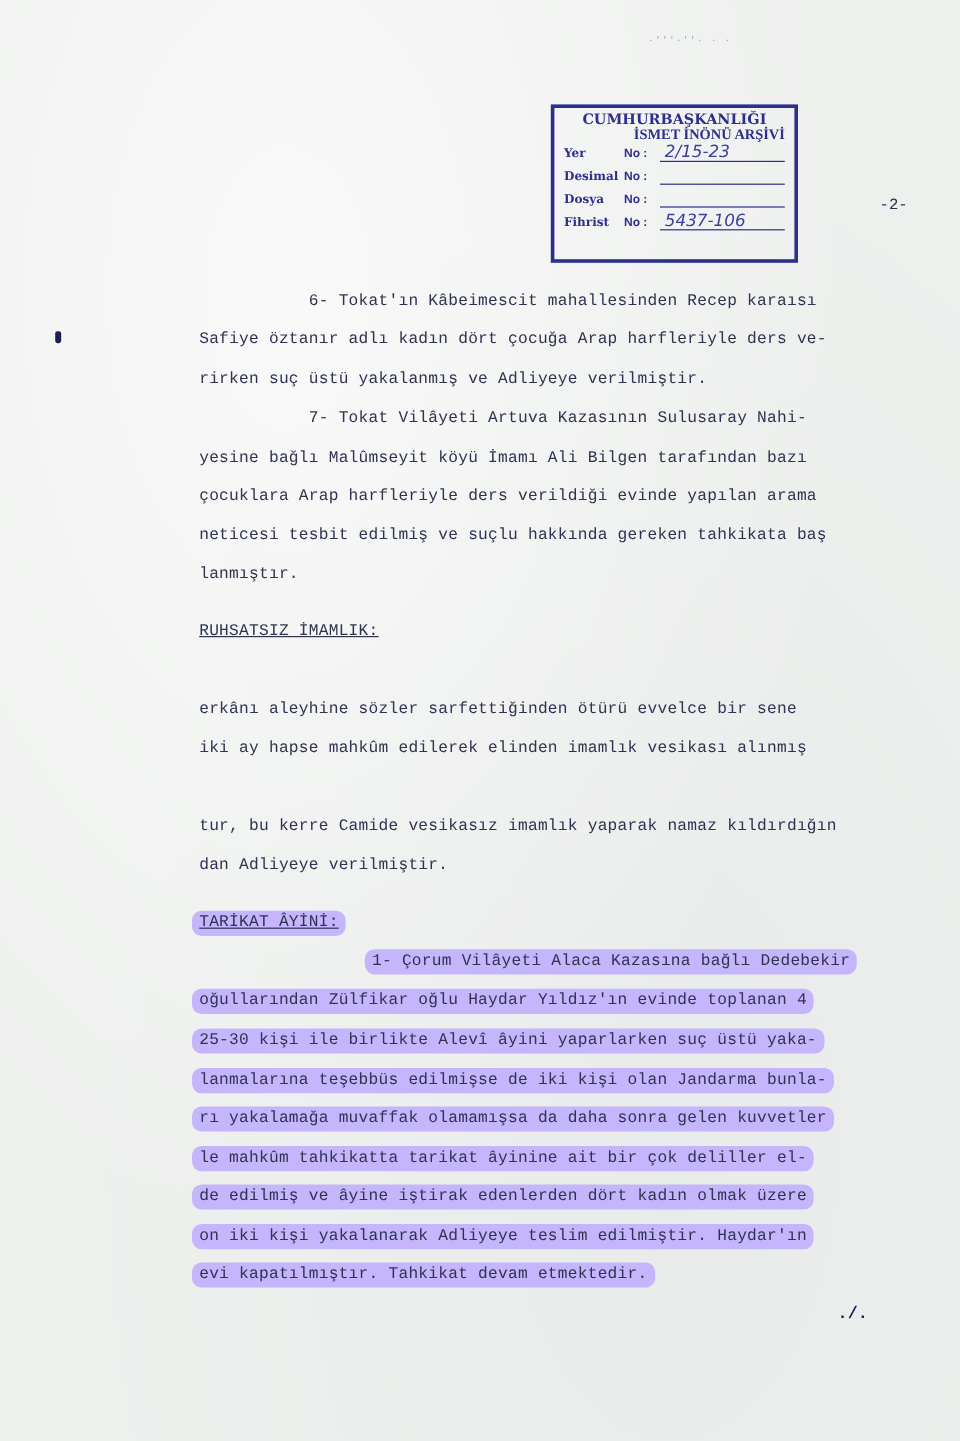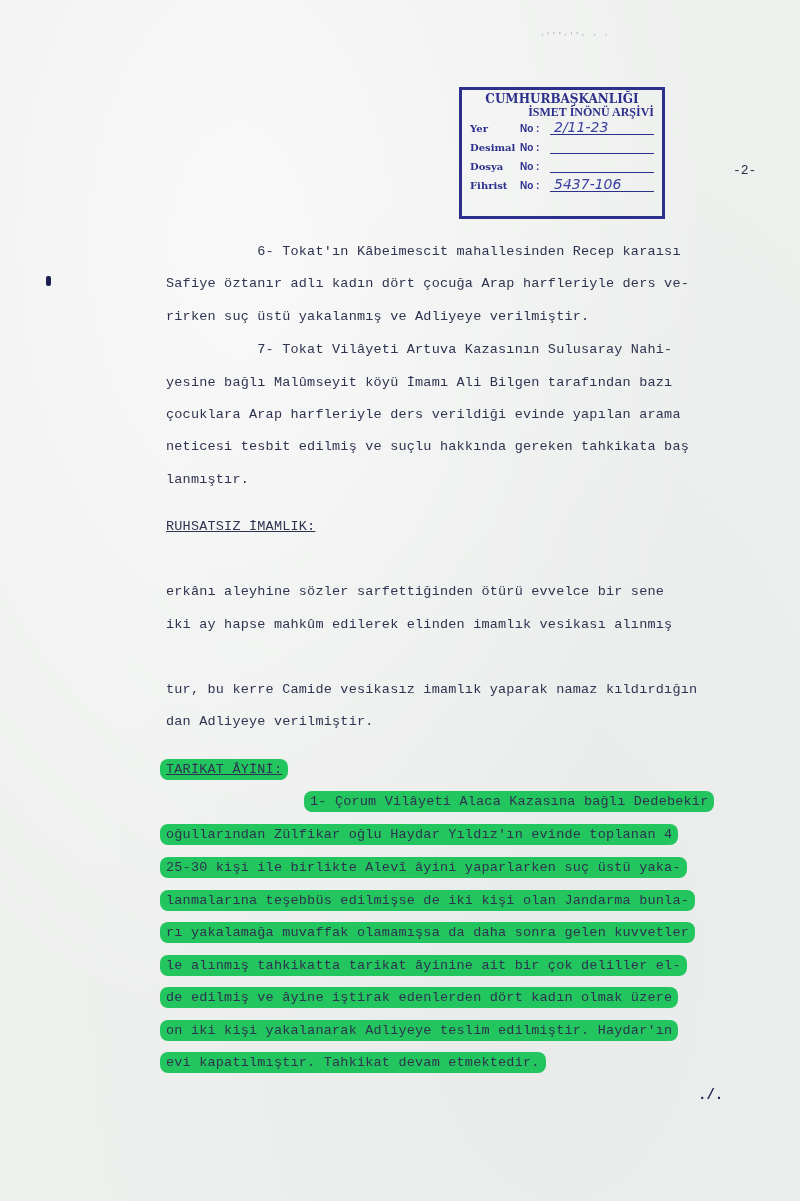--- a/index.html
+++ b/index.html
@@ -31,38 +31,38 @@
   .stamp .s-row .val {
     flex: 1; border-bottom: 1px solid #2c2f8c; font-family: "DejaVu Sans", sans-serif;
     font-weight: normal; font-size: 14px; font-style: italic; color: #3a3fa0; line-height: 14px; padding-left: 4px;
   }
   .page-num { position: absolute; left: 733px; top: 163px; font-size: 13px; color: #2b2f4a; }
   .bullet-mark { position: absolute; left: 46px; top: 276px; width: 5px; height: 10px; background: #1c1f52; border-radius: 2px; }
   .line {
     position: absolute; left: 166px; font-size: 13.5px; white-space: pre; color: #2f3350;
     letter-spacing: 0.2px;
   }
-  .hl { background: #22c55e; border-radius: 8px; padding: 3px 6px; margin-left: -6px; }
+  .hl { background: #c4b5fd; border-radius: 8px; padding: 3px 6px; margin-left: -6px; }
   .heading { text-decoration: underline; }
   .closing { position: absolute; left: 698px; top: 1087px; font-size: 14px; color: #1c1f52; font-weight: bold; }
 </style>
 </head>
 <body>
 
 <div class="page">
 
   <div class="scan-noise">·'''·''·  ·  ·</div>
 
   <div class="stamp">
     <div class="s-title">CUMHURBAŞKANLIĞI</div>
     <div class="s-sub">İSMET İNÖNÜ ARŞİVİ</div>
     <div class="s-row">
       <span class="lbl">Yer</span>
       <span class="no">No :</span>
-      <span class="val">2/11-23</span>
+      <span class="val">2/15-23</span>
     </div>
     <div class="s-row">
       <span class="lbl">Desimal</span>
       <span class="no">No :</span>
       <span class="val">&nbsp;</span>
     </div>
     <div class="s-row">
       <span class="lbl">Dosya</span>
       <span class="no">No :</span>
       <span class="val">&nbsp;</span>
@@ -92,19 +92,19 @@
   <div class="line" style="top:617px">iki ay hapse mahkûm edilerek elinden imamlık vesikası alınmış</div>
   <div class="line" style="top:682px">tur, bu kerre Camide vesikasız imamlık yaparak namaz kıldırdığın</div>
   <div class="line" style="top:714px">dan Adliyeye verilmiştir.</div>
 
   <div class="line heading" style="top:762px"><span class="hl">TARİKAT ÂYİNİ:</span></div>
   <div class="line" style="top:794px; left:310px"><span class="hl">1- Çorum Vilâyeti Alaca Kazasına bağlı Dedebekir</span></div>
   <div class="line" style="top:827px"><span class="hl">oğullarından Zülfikar oğlu Haydar Yıldız'ın evinde toplanan 4</span></div>
   <div class="line" style="top:860px"><span class="hl">25-30 kişi ile birlikte Alevî âyini yaparlarken suç üstü yaka-</span></div>
   <div class="line" style="top:893px"><span class="hl">lanmalarına teşebbüs edilmişse de iki kişi olan Jandarma bunla-</span></div>
   <div class="line" style="top:925px"><span class="hl">rı yakalamağa muvaffak olamamışsa da daha sonra gelen kuvvetler</span></div>
-  <div class="line" style="top:958px"><span class="hl">le alınmış tahkikatta tarikat âyinine ait bir çok deliller el-</span></div>
+  <div class="line" style="top:958px"><span class="hl">le mahkûm tahkikatta tarikat âyinine ait bir çok deliller el-</span></div>
   <div class="line" style="top:990px"><span class="hl">de edilmiş ve âyine iştirak edenlerden dört kadın olmak üzere</span></div>
   <div class="line" style="top:1055px"><span class="hl">evi kapatılmıştır. Tahkikat devam etmektedir.</span></div>
   <div class="line" style="top:1023px"><span class="hl">on iki kişi yakalanarak Adliyeye teslim edilmiştir. Haydar'ın</span></div>
 
   <div class="closing">./.</div>
 </div>
 
 </body></html>

